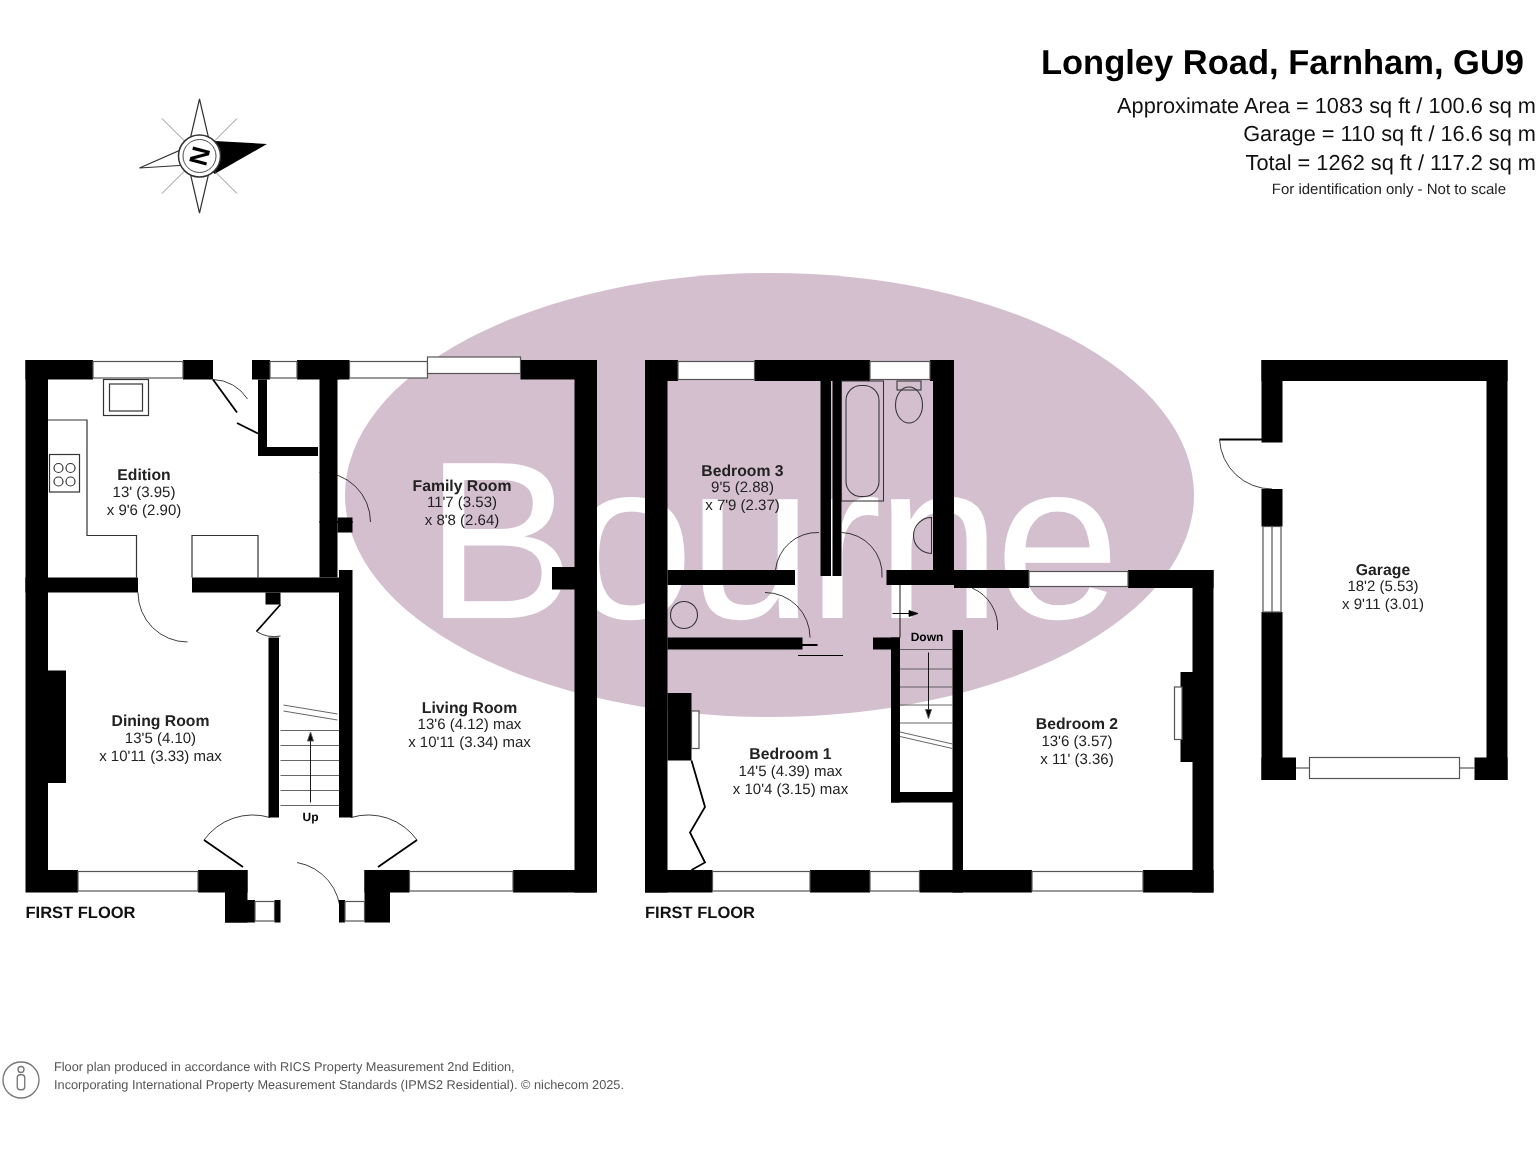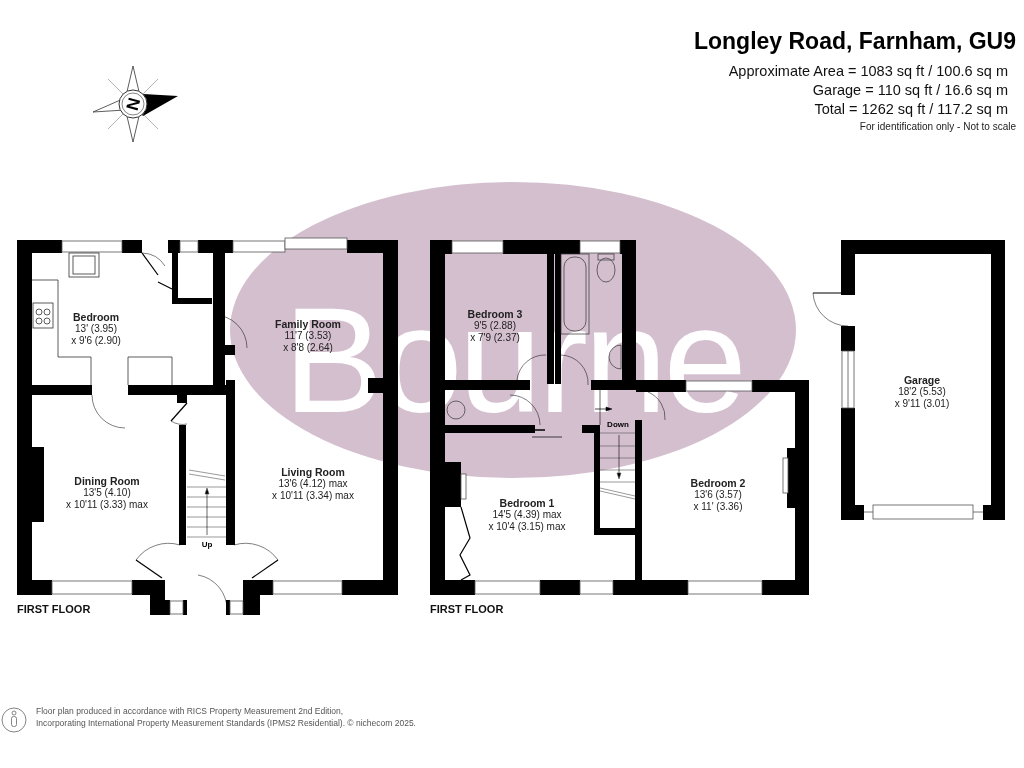--- a/index.html
+++ b/index.html
@@ -1,20 +1,20 @@
 <!DOCTYPE html>
 <html><head>
 <meta charset="utf-8">
 <style>
   html, body { margin: 0; padding: 0; background: #ffffff; }
   body { width: 1024px; height: 768px; position: relative; overflow: hidden; font-family: "Liberation Sans", sans-serif; color: #111; }
   .abs { position: absolute; }
   .title { right: 8px; top: 28px; font-size: 23px; font-weight: bold; color: #000; white-space: nowrap; text-align: center; }
-  .area-line { right: 16px; font-size: 14.5px; color: #111; white-space: nowrap; text-align: left; }
-  .note { right: 8px; top: 121px; font-size: 10px; color: #222; white-space: nowrap; }
+  .area-line { right: 0; font-size: 14.5px; color: #111; white-space: nowrap; text-align: left; }
+  .note { right: 20px; top: 121px; font-size: 10px; color: #222; white-space: nowrap; }
   svg.plan { position: absolute; left: 0; top: 0; }
   .room { position: absolute; text-align: center; font-size: 10px; line-height: 12px; color: #222; transform: translateX(-50%); white-space: nowrap; }
   .room .nm { font-weight: bold; font-size: 10.5px; display: block; }
   .room span { display: block; }
   .floor-label { font-size: 11px; font-weight: bold; color: #111; }
   .footer { left: 36px; top: 706px; font-size: 8.5px; line-height: 11.5px; color: #555; white-space: nowrap; }
   .stair-label { font-size: 8px; font-weight: bold; color: #222; }
 </style>
 </head>
 <body>
@@ -229,21 +229,21 @@
   </g>
 
   <g stroke="#777" fill="none" stroke-width="0.9">
     <circle cx="14" cy="720" r="12"></circle>
     <circle cx="14" cy="713" r="2"></circle>
     <rect x="11.5" y="716.5" width="5" height="10" rx="2"></rect>
   </g>
 </svg>
 
 <div class="room" style="left:96px; top:311px">
-  <span class="nm">Bedroom</span>
+  <span class="nm">Edition</span>
   <span>13' (3.95)</span>
   <span>x 9'6 (2.90)</span>
 </div>
 <div class="room" style="left:308px; top:318px">
   <span class="nm">Family Room</span>
   <span>11'7 (3.53)</span>
   <span>x 8'8 (2.64)</span>
 </div>
 <div class="room" style="left:107px; top:475px">
   <span class="nm">Dining Room</span>

